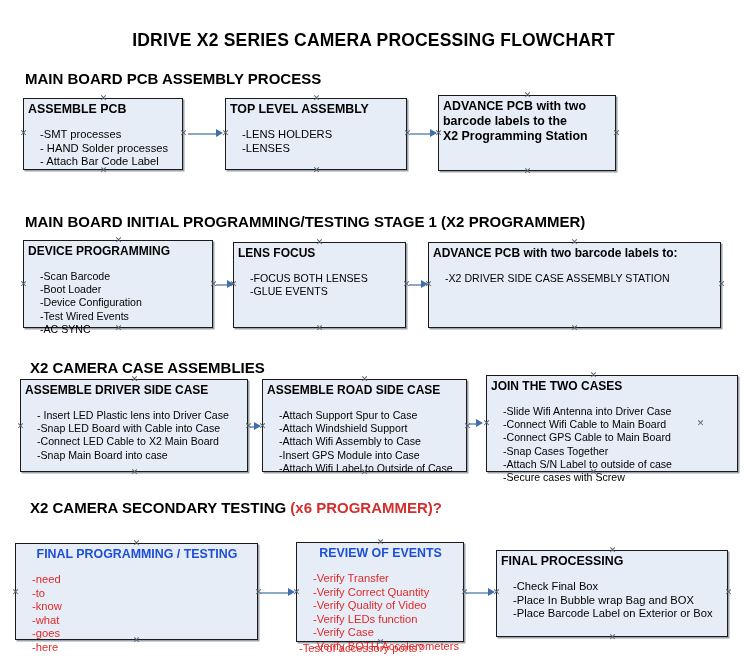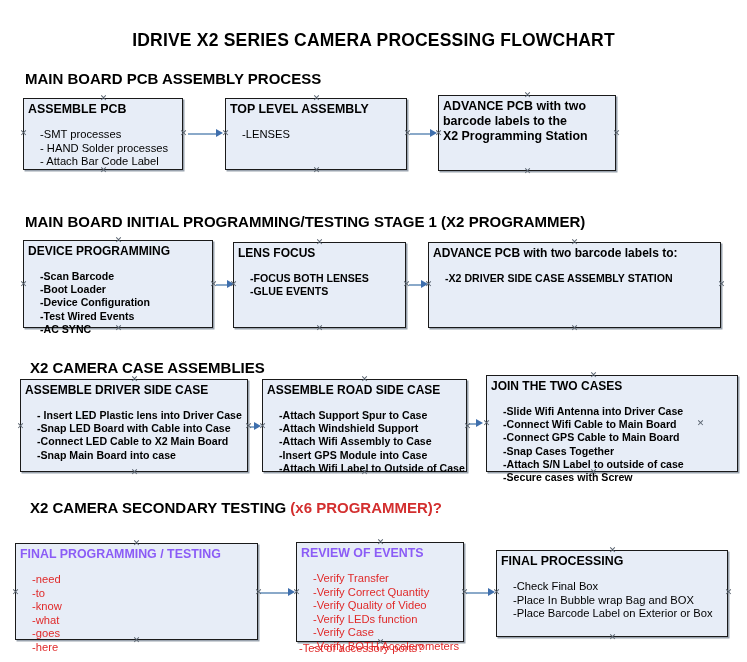--- a/index.html
+++ b/index.html
@@ -52,26 +52,26 @@
     white-space:nowrap;
   }
   .box ul{
     margin:12px;padding:0;list-style:none;
   }
   .box li{
     font-size:11.2px;
     line-height:13.6px;
     white-space:nowrap;
   }
-  .box.red h4{color:#8b5cf6;}
+  .box.red h4{color:#1d4ed8;text-align:center;}
   .box.red li{color:#e02a2a;}
 
   
   .t-small h4{font-size:12px;}
-  .t-small li{font-size:10.6px;line-height:13.2px;font-weight:bold;}
+  .t-small li{font-size:10.6px;line-height:13.2px;}
 
   
   .conn{
     position:absolute;
     height:2px;
     background:#8aa9c9;
   }
   .arrowhead{
     position:absolute;
     width:0;height:0;
@@ -117,20 +117,21 @@
         <li>- HAND Solder processes</li>
         <li>- Attach Bar Code Label</li>
       </ul>
     </div>
   </div>
 
   <div class="box" style="left:225px;top:86px;width:182px;height:72px;">
     <div class="box-inner">
       <h4>TOP LEVEL ASSEMBLY</h4>
       <ul>
+        <li>-LENS HOLDERS</li>
         <li>-LENSES</li>
       </ul>
     </div>
   </div>
 
   <div class="box" style="left:438px;top:83px;width:178px;height:76px;">
     <div class="box-inner">
       <h4>ADVANCE PCB with two</h4>
       <h4>barcode labels to the</h4>
       <h4> X2 Programming Station</h4>

